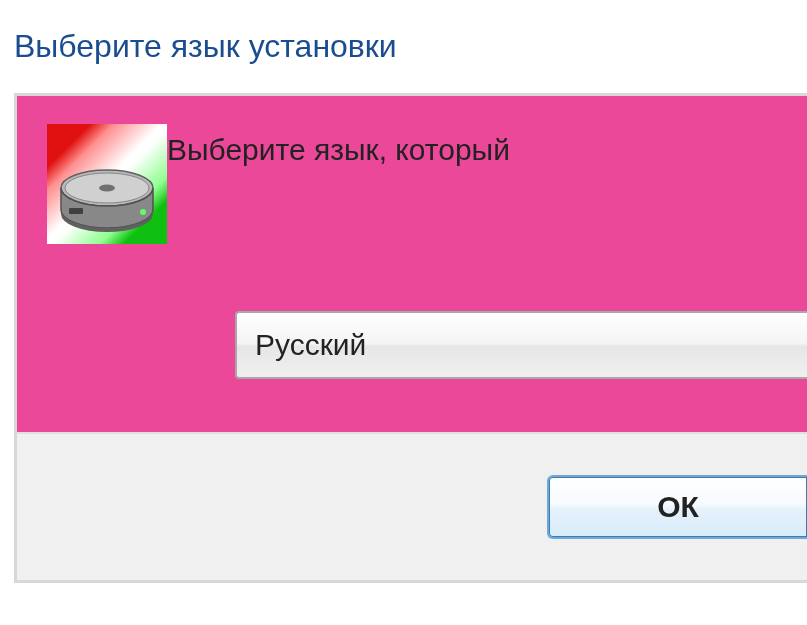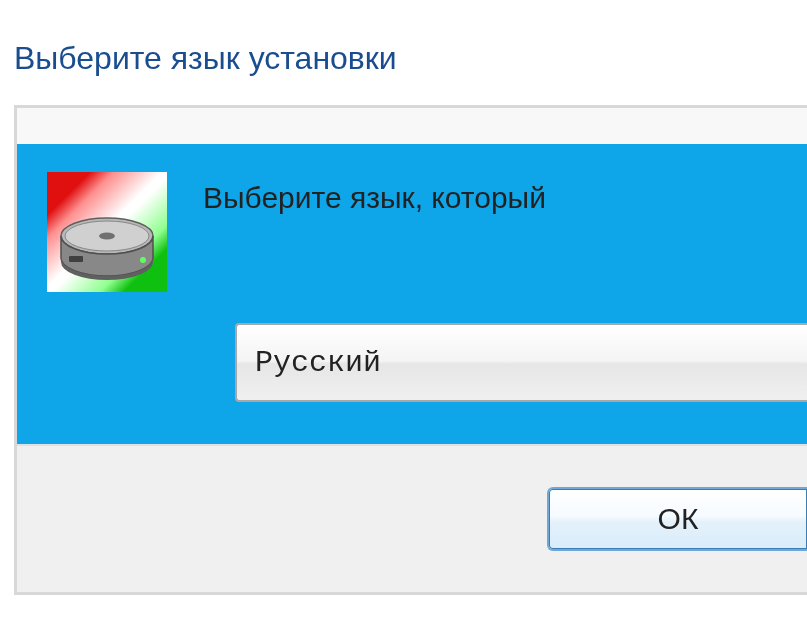--- a/index.html
+++ b/index.html
@@ -10,38 +10,36 @@
     body {
       font-family: 'Segoe UI', Tahoma, sans-serif;
       background: #ffffff;
       width: 807px;
       height: 625px;
       overflow: hidden;
     }
     .window-title {
       font-size: 32px;
       color: #1a4d8f;
-      padding: 40px 0 28px 14px;
+      padding: 28px 0 28px 14px;
       font-weight: 400;
     }
     .dialog-body {
       border: 3px solid #d8d8d8;
       border-right: none;
       margin-left: 14px;
       height: 490px;
       position: relative;
       background: #f8f8f8;
     }
     .inner-content {
-      background: #0ea5e9;
+      background: #ec4899;
       height: 340px;
       padding: 28px 0 0 30px;
       display: flex;
-      gap: 36px;
-      margin-top: 36px;
     }
     .installer-icon {
       width: 120px;
       height: 120px;
       flex-shrink: 0;
       position: relative;
     }
     .icon-bg {
       width: 100%;
       height: 100%;
@@ -63,32 +61,31 @@
       line-height: 1.35;
       padding-top: 6px;
     }
     .dropdown-wrap {
       position: absolute;
       left: 218px;
       top: 215px;
       right: 0;
     }
     .dropdown {
-      height: 79px;
+      height: 68px;
       border: 2px solid #a8a8a8;
       border-right: none;
       border-radius: 4px 0 0 4px;
       background: linear-gradient(to bottom, #ffffff 0%, #f4f4f4 48%, #e6e6e6 52%, #f0f0f0 100%);
       display: flex;
       align-items: center;
       padding-left: 18px;
       font-size: 30px;
       color: #222;
       cursor: pointer;
-      font-family: Liberation Mono, monospace;
     }
     .button-bar {
       position: absolute;
       bottom: 0;
       left: 0;
       right: 0;
       height: 148px;
       background: #f0f0f0;
       border-top: 2px solid #e0e0e0;
       display: flex;
@@ -101,20 +98,21 @@
       margin-right: 0;
       border: 2px solid #6fa8d8;
       border-right: none;
       border-radius: 6px 0 0 6px;
       background: linear-gradient(to bottom, #ffffff 0%, #f6fbff 45%, #e4f1fb 55%, #d8ecfa 100%);
       font-size: 30px;
       color: #222;
       font-family: inherit;
       cursor: pointer;
       box-shadow: 0 0 0 1px #3a7db5 inset;
+      font-weight: bold;
     }
   </style>
 </head>
 <body>
 
 <div class="window-title">Выберите язык установки</div>
 
 <div class="dialog-body">
   <div class="inner-content">
     <div class="installer-icon">

